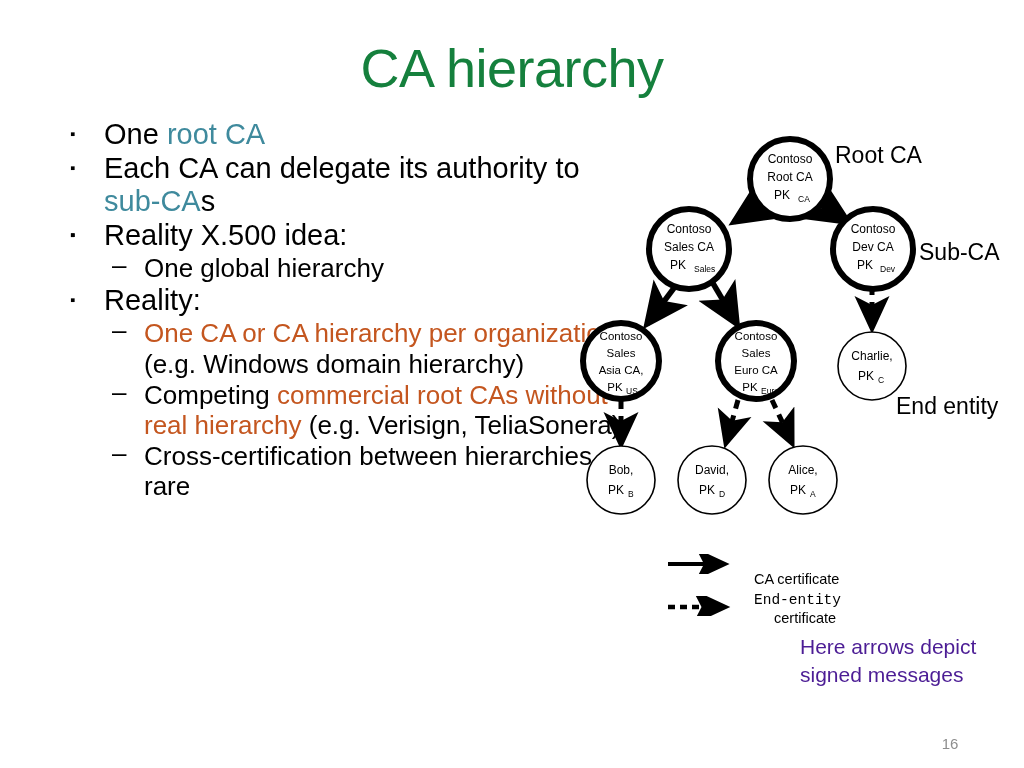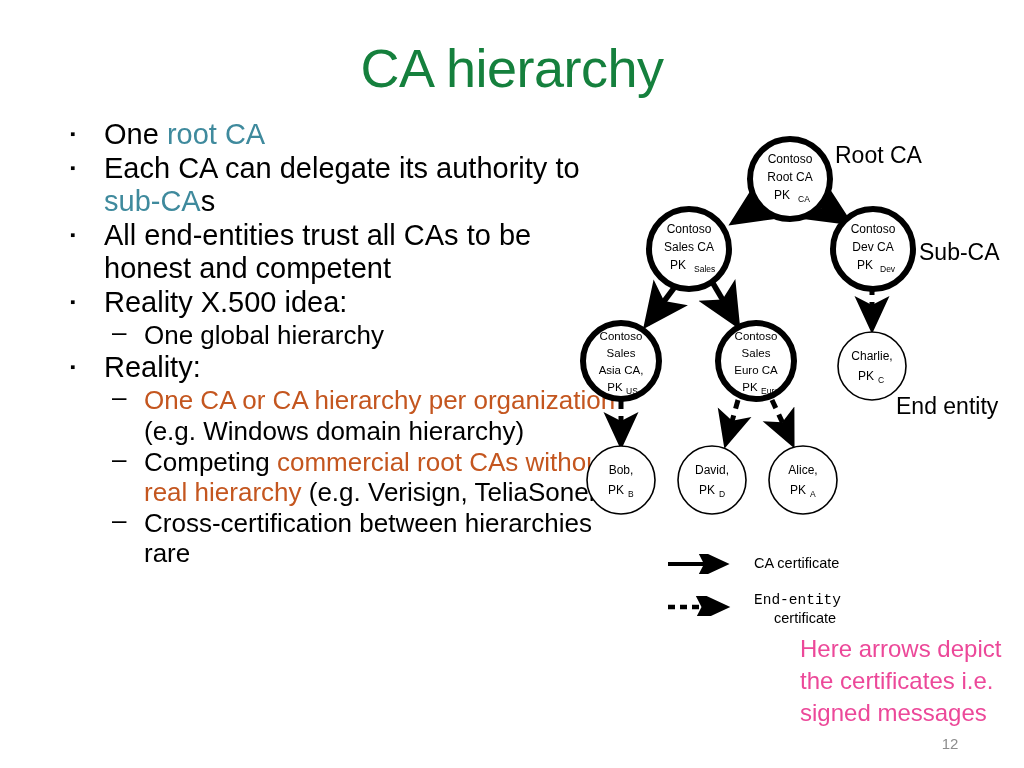--- a/index.html
+++ b/index.html
@@ -119,23 +119,23 @@
     color: #000000;
     line-height: 1.22;
   }
 
   
   #footnote {
     position: absolute;
     left: 800px;
     top: 633px;
     width: 220px;
-    font-size: 24px;
+    font-size: 21px;
     line-height: 1.33;
-    color: #ec4899;
+    color: #4c1d95;
   }
 
   
   #page-number {
     position: absolute;
     left: 930px;
     top: 735px;
     width: 40px;
     text-align: center;
     font-size: 15px;
@@ -145,21 +145,21 @@
 </head>
 <body>
 
 <div id="slide">
 
   <div id="slide-title">CA hierarchy</div>
 
   <div id="bullets">
       <div class="bullet lvl1"><span class="marker">▪</span><span>One </span><span class="teal">root CA</span></div>
       <div class="bullet lvl1"><span class="marker">▪</span><span>Each CA can delegate its authority to </span><span class="teal">sub-CA</span><span>s</span></div>
-      <div class="bullet lvl1"><span class="marker">▪</span><span>All end-entities trust all CAs to be honest and competent</span></div>
+      <div class="bullet lvl1"><span class="marker">▪</span></div>
       <div class="bullet lvl1"><span class="marker">▪</span><span>Reality X.500 idea:</span></div>
       <div class="bullet lvl2"><span class="marker">–</span><span>One global hierarchy</span></div>
       <div class="bullet lvl1"><span class="marker">▪</span><span>Reality:</span></div>
       <div class="bullet lvl2"><span class="marker">–</span><span class="orange">One CA or CA hierarchy per organization</span><span> (e.g. Windows domain hierarchy)</span></div>
       <div class="bullet lvl2"><span class="marker">–</span><span>Competing </span><span class="orange">commercial root CAs without real hierarchy</span><span> (e.g. Verisign, TeliaSonera)</span></div>
       <div class="bullet lvl2"><span class="marker">–</span><span>Cross-certification between hierarchies rare</span></div>
     </div>
 
   <div id="diagram">
     <svg width="464" height="430" viewBox="0 0 464 430">
@@ -275,40 +275,39 @@
   <div id="legend">
     <div class="legend-row" style="left:0; top:6px;">
       <svg width="80" height="20">
         <defs>
           <marker id="lgSolid" markerWidth="9" markerHeight="9" refX="7" refY="4.5" orient="auto" markerUnits="strokeWidth">
             <path d="M0,0.6 L8.4,4.5 L0,8.4 L2,4.5 Z" fill="#000"></path>
           </marker>
         </defs>
         <line x1="2" y1="10" x2="58" y2="10" stroke="#000" stroke-width="4" marker-end="url(#lgSolid)"></line>
       </svg>
-      <span class="legend-text" style="margin-left:8px; margin-top:1px;">CA certificate</span>
+      <span class="legend-text" style="margin-left:8px; margin-top:17px;">CA certificate</span>
     </div>
 
     <div class="legend-row" style="left:0; top:48px;">
       <svg width="80" height="20">
         <defs>
           <marker id="lgDash" markerWidth="9" markerHeight="9" refX="7" refY="4.5" orient="auto" markerUnits="strokeWidth">
             <path d="M0,0.6 L8.4,4.5 L0,8.4 L2,4.5 Z" fill="#000"></path>
           </marker>
         </defs>
         <line x1="2" y1="11" x2="58" y2="11" stroke="#000" stroke-width="4.5" stroke-dasharray="7,5" marker-end="url(#lgDash)"></line>
       </svg>
       <span style="margin-left:8px; margin-top:-4px;">
         <span class="legend-text" style="display:block;font-family:Liberation Mono, monospace;">End-entity</span>
         <span class="legend-text" style="display:block;margin-left:20px;">certificate</span>
       </span>
     </div>
   </div>
 
   <div id="footnote">
     <div>Here arrows depict</div>
-    <div>the certificates i.e.</div>
     <div>signed messages</div>
   </div>
 
-  <div id="page-number">12</div>
+  <div id="page-number">16</div>
 
 </div>
 
 </body></html>

